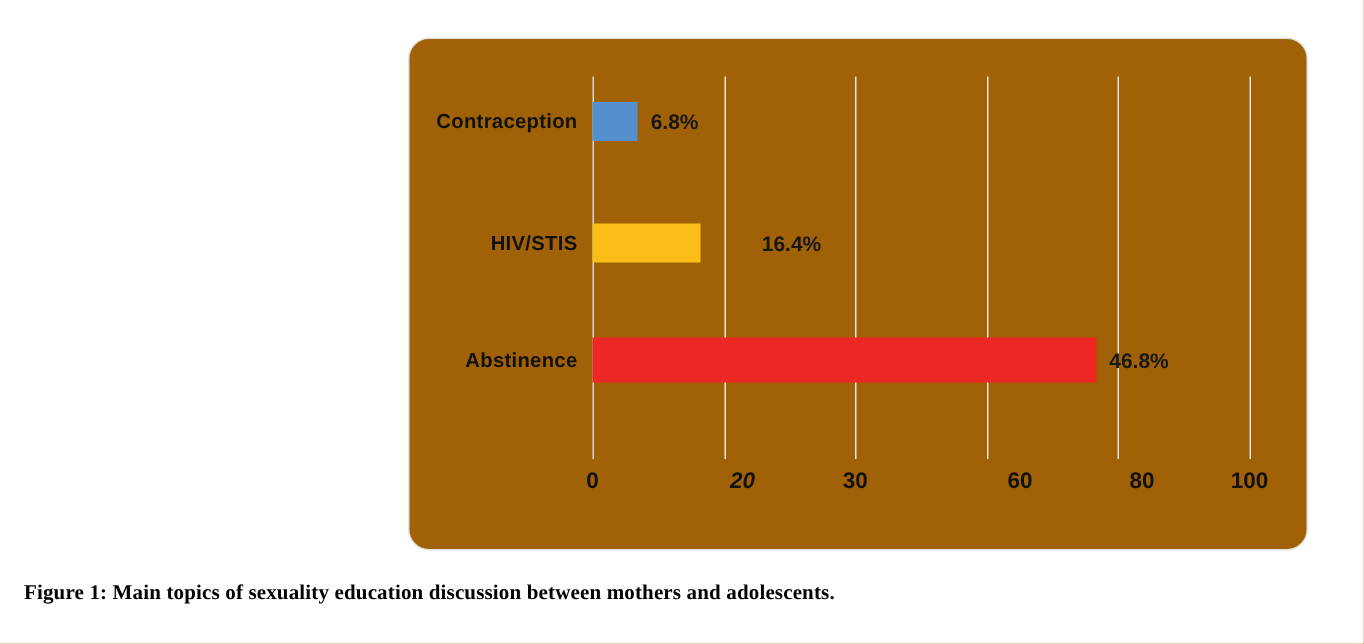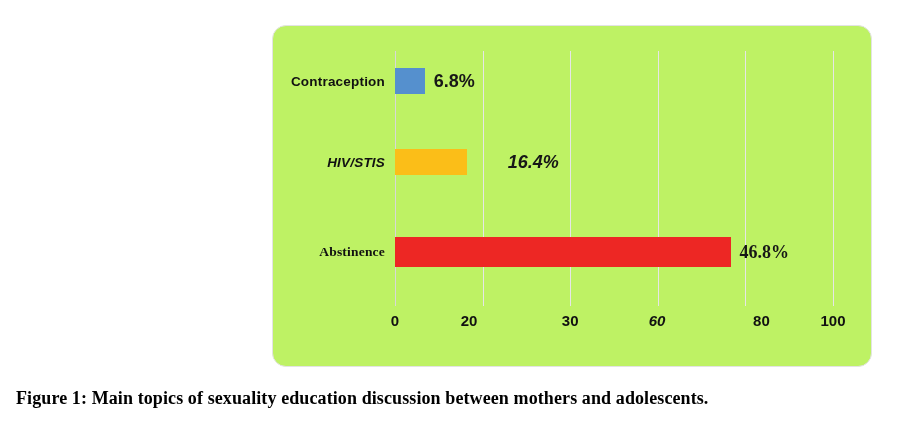--- a/index.html
+++ b/index.html
@@ -15,21 +15,21 @@
     overflow: hidden;
   }
 
   
   #figure-card {
     position: absolute;
     left: 272px;
     top: 25px;
     width: 600px;
     height: 342px;
-    background: #bef264;
+    background: #a16207;
     border: 1px solid #e3e3e3;
     border-radius: 14px;
     box-sizing: border-box;
   }
 
   
   #chart {
     position: absolute;
     left: 0;
     top: 0;
@@ -78,21 +78,21 @@
     left: 122px;
     top: 50%;
     transform: translateY(-50%);
     height: 26px;
   }
   .bar.tall { height: 30px; }
   .bar-value {
     position: absolute;
     top: 50%;
     transform: translateY(-50%);
-    font-size: 18px;
+    font-size: 14px;
     font-weight: bold;
     color: #171717;
     white-space: nowrap;
   }
 
   
   .tick-label {
     position: absolute;
     top: 286px;
     transform: translateX(-50%);
@@ -101,21 +101,21 @@
     color: #111111;
   }
 
   
   #caption {
     position: absolute;
     left: 16px;
     top: 388px;
     width: 880px;
     font-family: "Liberation Serif", serif;
-    font-size: 18px;
+    font-size: 14px;
     font-weight: bold;
     color: #000000;
     letter-spacing: 0.1px;
     white-space: nowrap;
   }
 </style>
 </head>
 <body>
 
 <div id="figure-card">
@@ -130,37 +130,37 @@
         <div class="gridline" style="left: 472.4px;"></div>
         <div class="gridline" style="left: 560px;"></div>
       </div>
 
     <div class="bar-row" id="row-0" style="top:35px;">
       <span class="cat-label">Contraception</span>
       <div class="bar" id="bar-0" style="width: 29.784px; background: rgb(85, 144, 206);"></div>
       <span class="bar-value" id="val-0" style="left: 160.784px;">6.8%</span>
     </div>
 
-    <div class="bar-row" id="row-1" style="top:116px;font-style:italic;">
+    <div class="bar-row" id="row-1" style="top:116px;">
       <span class="cat-label">HIV/STIS</span>
       <div class="bar" id="bar-1" style="width: 71.832px; background: rgb(251, 190, 24);"></div>
       <span class="bar-value" id="val-1" style="left: 202.832px; margin-left: 32px;">16.4%</span>
     </div>
 
-    <div class="bar-row" id="row-2" style="top:206px;font-family:Liberation Serif, serif;">
+    <div class="bar-row" id="row-2" style="top:194px;">
       <span class="cat-label">Abstinence</span>
       <div class="bar tall" id="bar-2" style="width: 335.508px; background: rgb(237, 39, 36);"></div>
       <span class="bar-value" id="val-2" style="left: 466.508px;">46.8%</span>
     </div>
 
     <div id="xticks">
         <div class="tick-label" style="left: 122px;">0</div>
-        <div class="tick-label" style="left: 196px;">20</div>
+        <div class="tick-label" style="left: 222px; font-style: italic;">20</div>
         <div class="tick-label" style="left: 297.2px;">30</div>
-        <div class="tick-label" style="left: 384px; font-style: italic;">60</div>
+        <div class="tick-label" style="left: 407px;">60</div>
         <div class="tick-label" style="left: 472.4px; margin-left: 16px;">80</div>
         <div class="tick-label" style="left: 560px;">100</div>
       </div>
 
   </div>
 </div>
 
 <div id="caption">Figure 1: Main topics of sexuality education discussion between mothers and adolescents.</div>
 
 </body></html>

